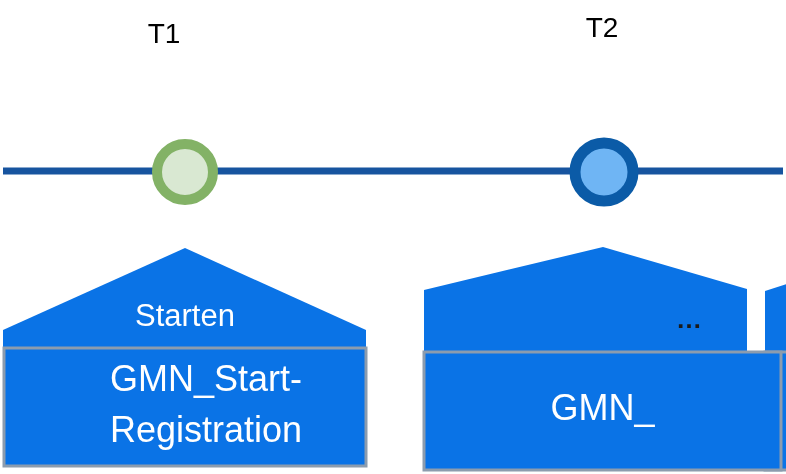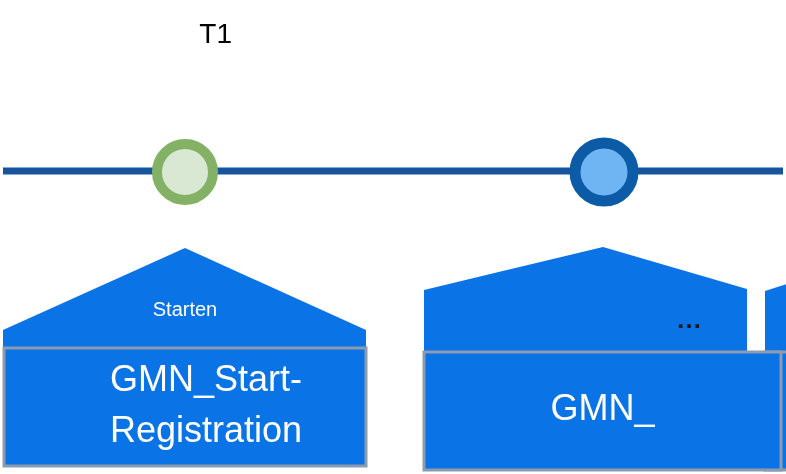--- a/index.html
+++ b/index.html
@@ -15,21 +15,21 @@
     position:absolute;
     width:100px;
     text-align:center;
     font-size:28px;
     color:#000000;
     line-height:1.15;
   }
   .action-label{
     position:absolute;
     text-align:center;
-    font-size:20px;
+    font-size:31px;
     color:#ffffff;
     line-height:1.15;
   }
   .ellipsis{
     position:absolute;
     text-align:center;
     font-size:26px;
     font-weight:bold;
     letter-spacing:2px;
     color:#1a1a1a;
@@ -70,21 +70,22 @@
       <polygon points="185,248 366,330 366,350 3,350 3,330" fill="#0A73E6"></polygon>
       <rect x="4" y="348" width="362" height="118" stroke-width="3" fill="#0A73E6" stroke="#8C9CAE"></rect>
     </g>
 
     <g>
       <polygon points="603,247 747,289 747,353 424,353 424,290" fill="#0A73E6"></polygon>
       <rect x="424" y="352" width="357" height="118" stroke-width="3" fill="#0A73E6" stroke="#8C9CAE"></rect>
     </g>
   </svg>
 
-  <div class="t-label" style="left:132px;top:18px;text-align:right;">T1</div>
+  <div class="t-label" style="left:114px;top:18px;">T1</div>
+  <div class="t-label" style="left:552px;top:12px;">T2</div>
 
   <div class="action-label" style="left:35px;top:298px;width:300px;">Starten</div>
   <div class="box-text" style="left:4px;top:348px;width:404px;height:118px;">
     <span>GMN_Start-</span>
     <span>Registration</span>
   </div>
 
   <div class="ellipsis" style="left:668px;top:306px;width:44px;">…</div>
   <div class="box-text" style="left:424px;top:352px;width:357px;height:118px;">
     <span>GMN_</span>

